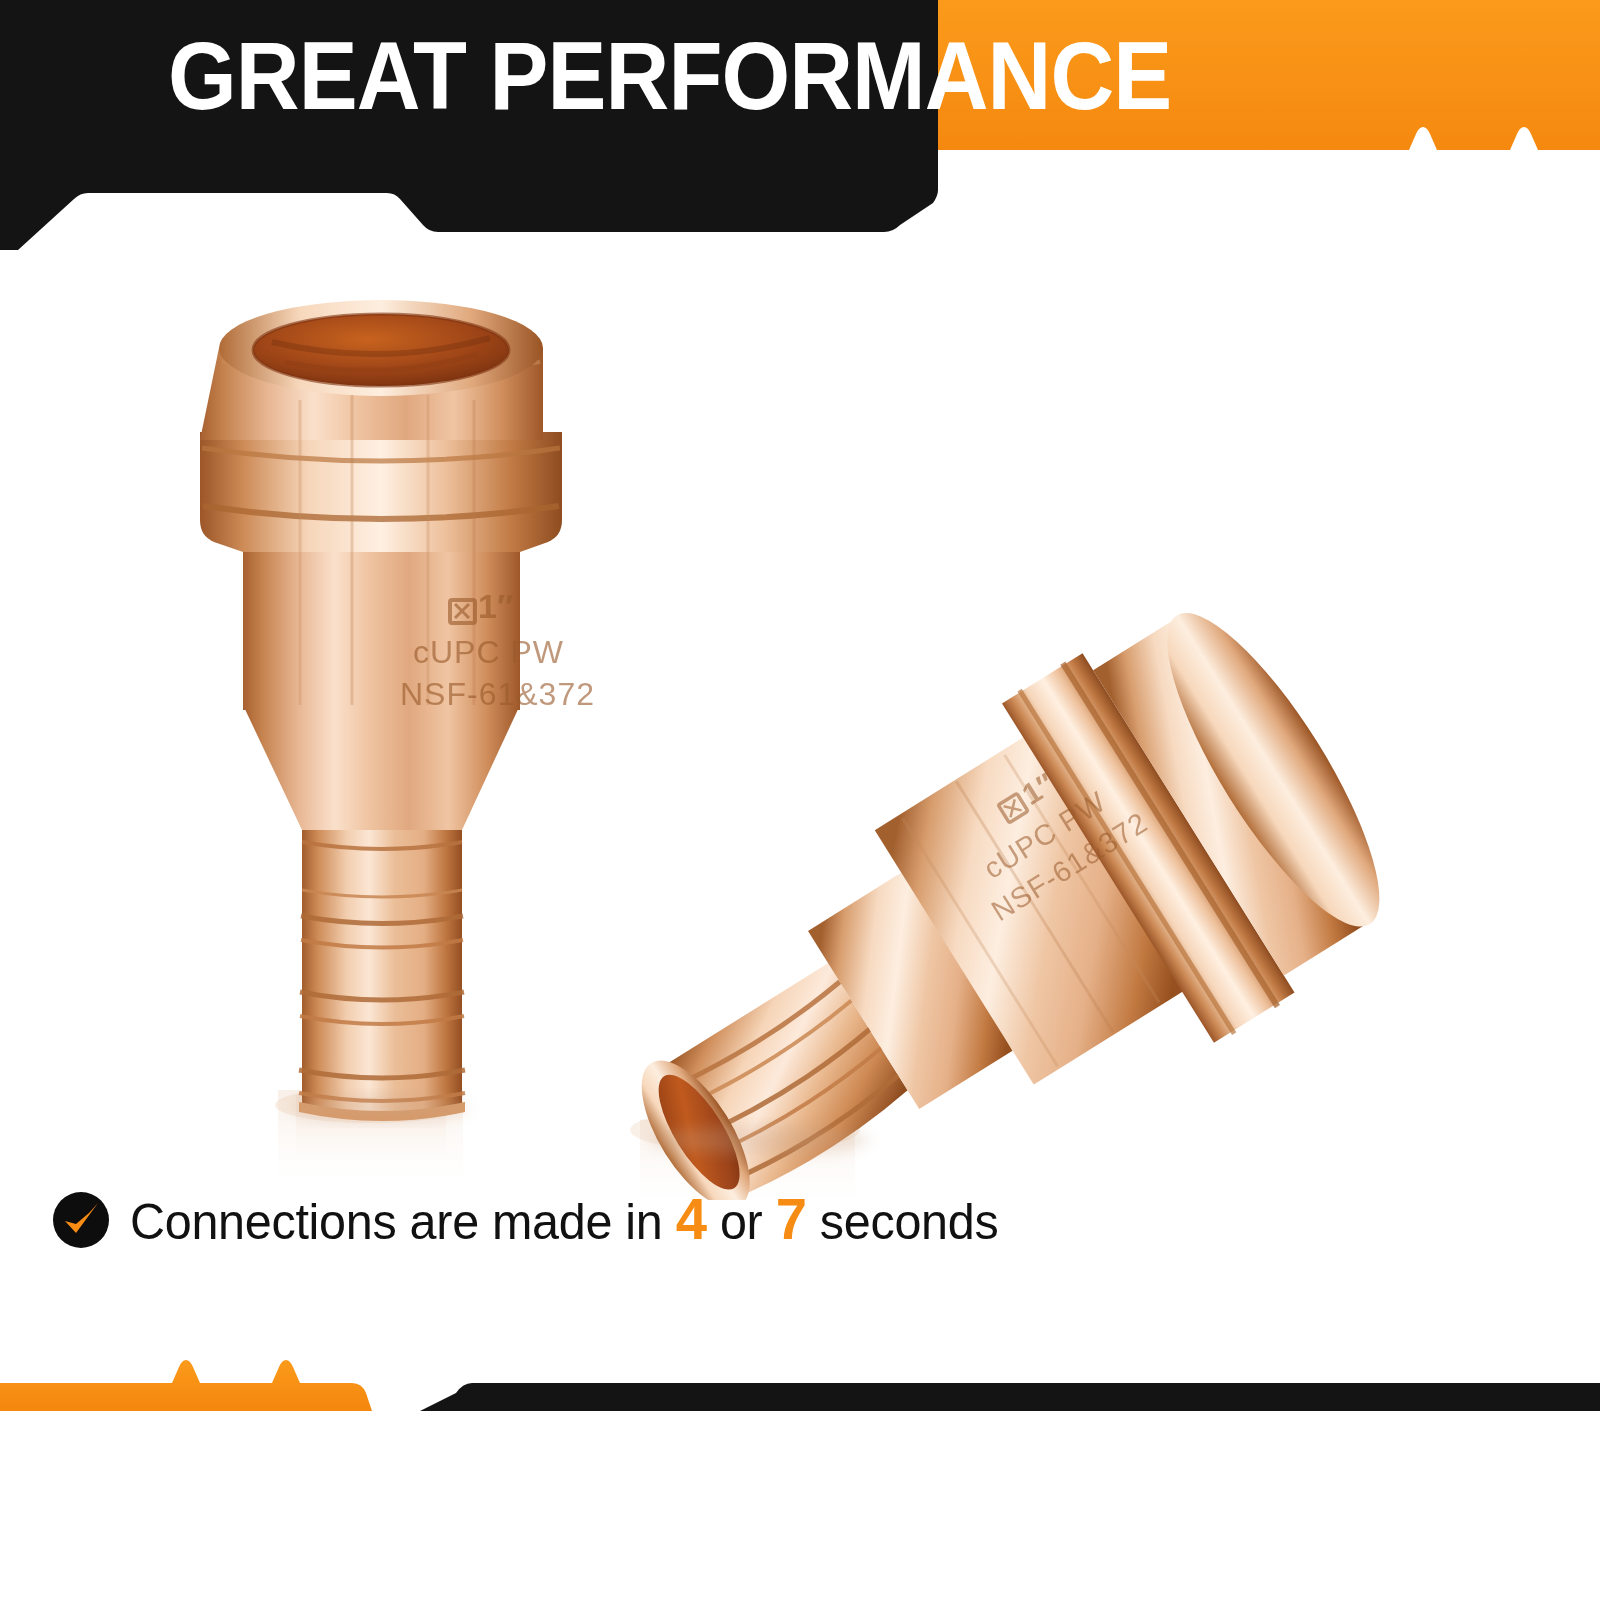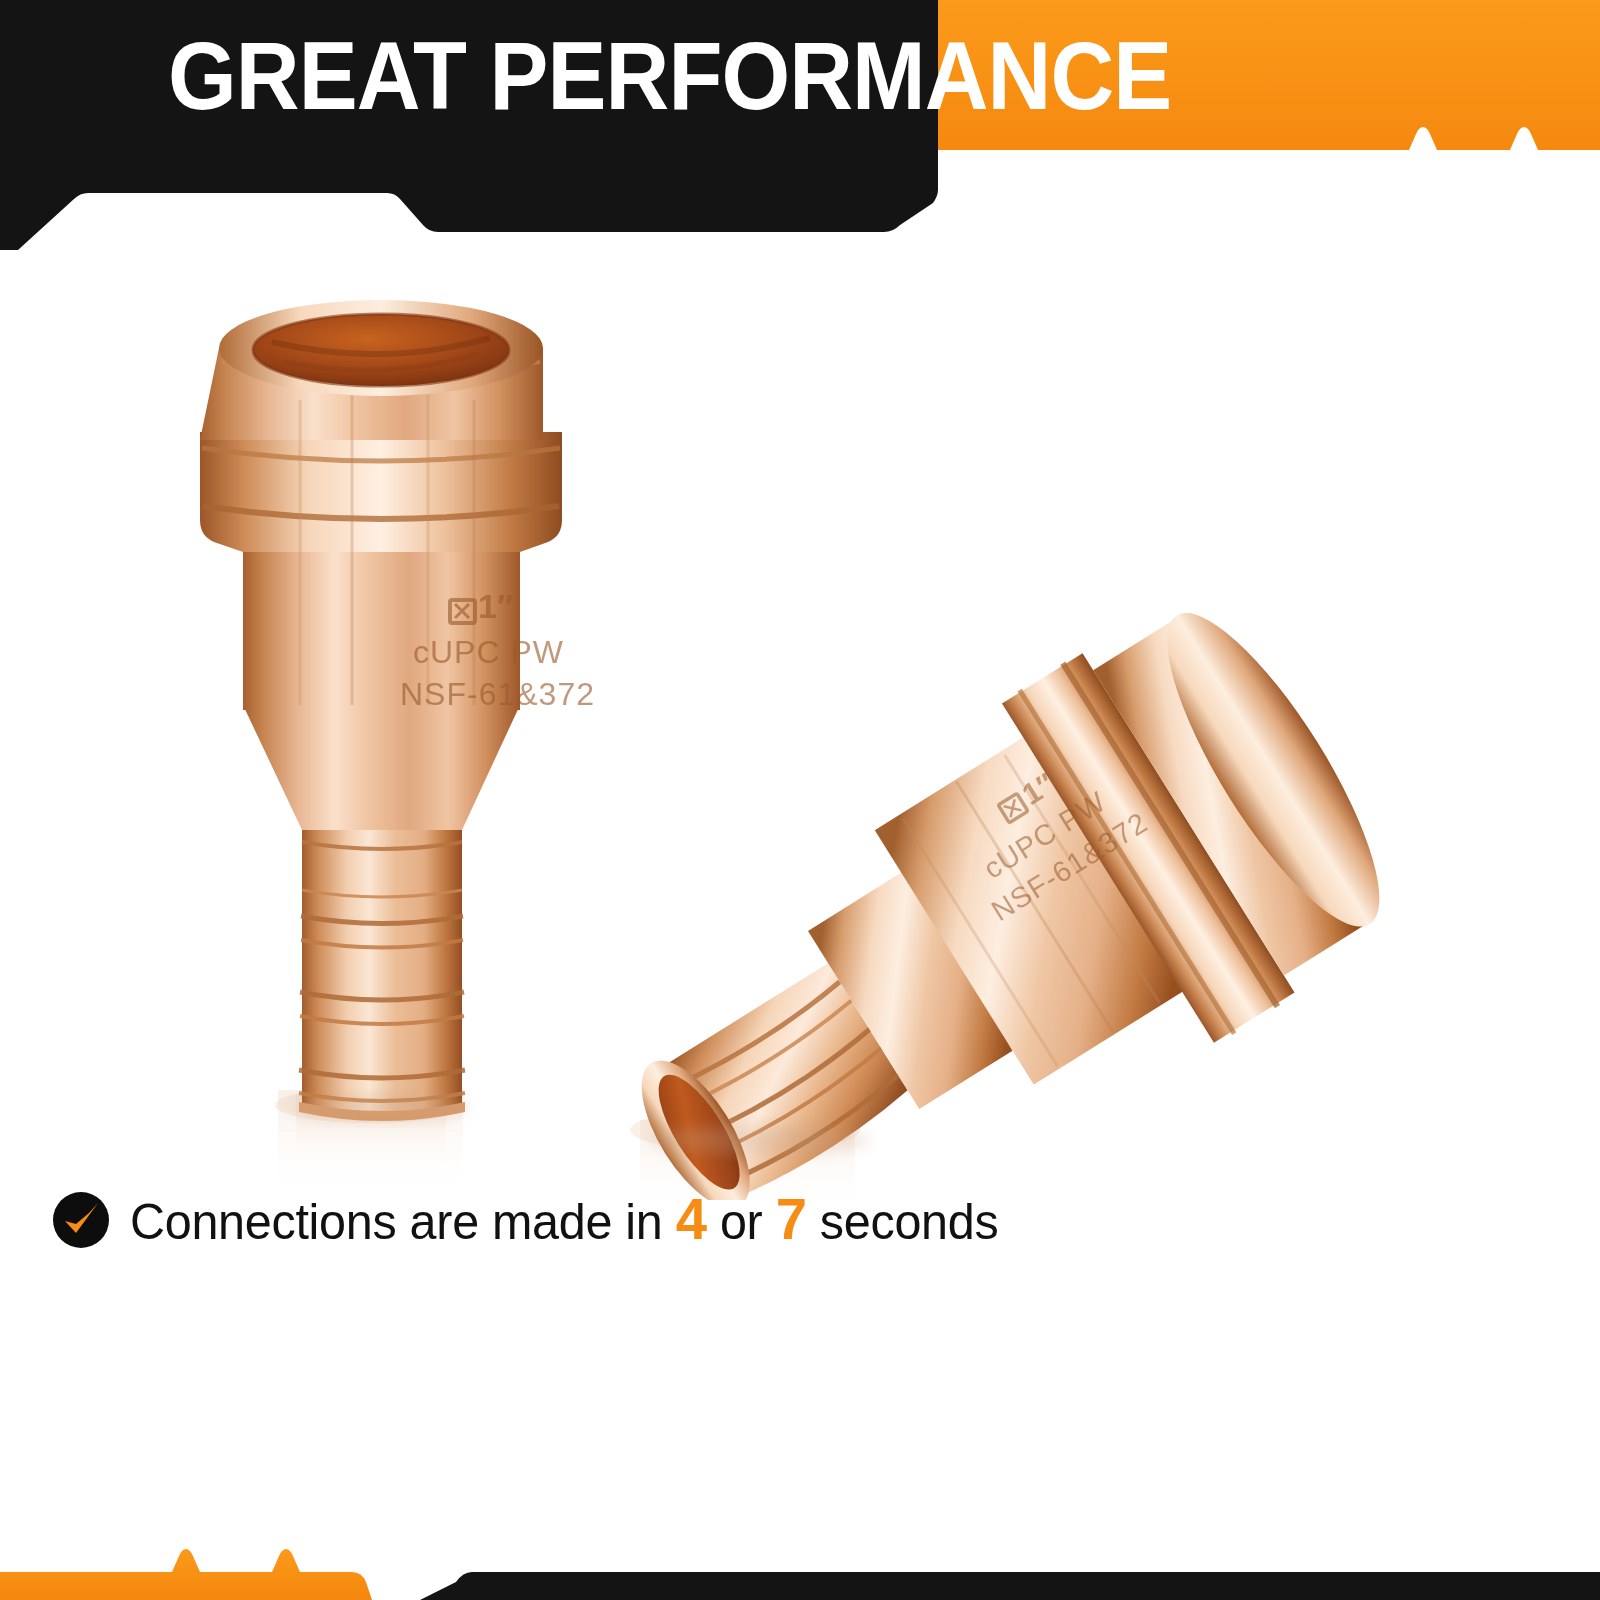--- a/index.html
+++ b/index.html
@@ -3,21 +3,21 @@
 <meta charset="utf-8">
 <style>
   html,body{margin:0;padding:0;}
   body{
     width:1600px;height:1600px;
     background:#ffffff;
     font-family:"Liberation Sans", sans-serif;
     overflow:hidden;
     position:relative;
   }
-  #stage{position:absolute;inset:0;width:1600px;height:1600px;overflow:hidden;background:#fff;}
+  #stage{position:absolute;inset:0;width:1600px;height:1411px;overflow:hidden;background:#fff;}
 
   
   #header{position:absolute;left:0;top:0;width:1600px;height:250px;}
   #header svg{display:block;}
   .hdr-title{
     position:absolute;left:0;top:0;width:1600px;height:152px;
     display:flex;align-items:center;
     pointer-events:none;
   }
   .hdr-title .txt{

